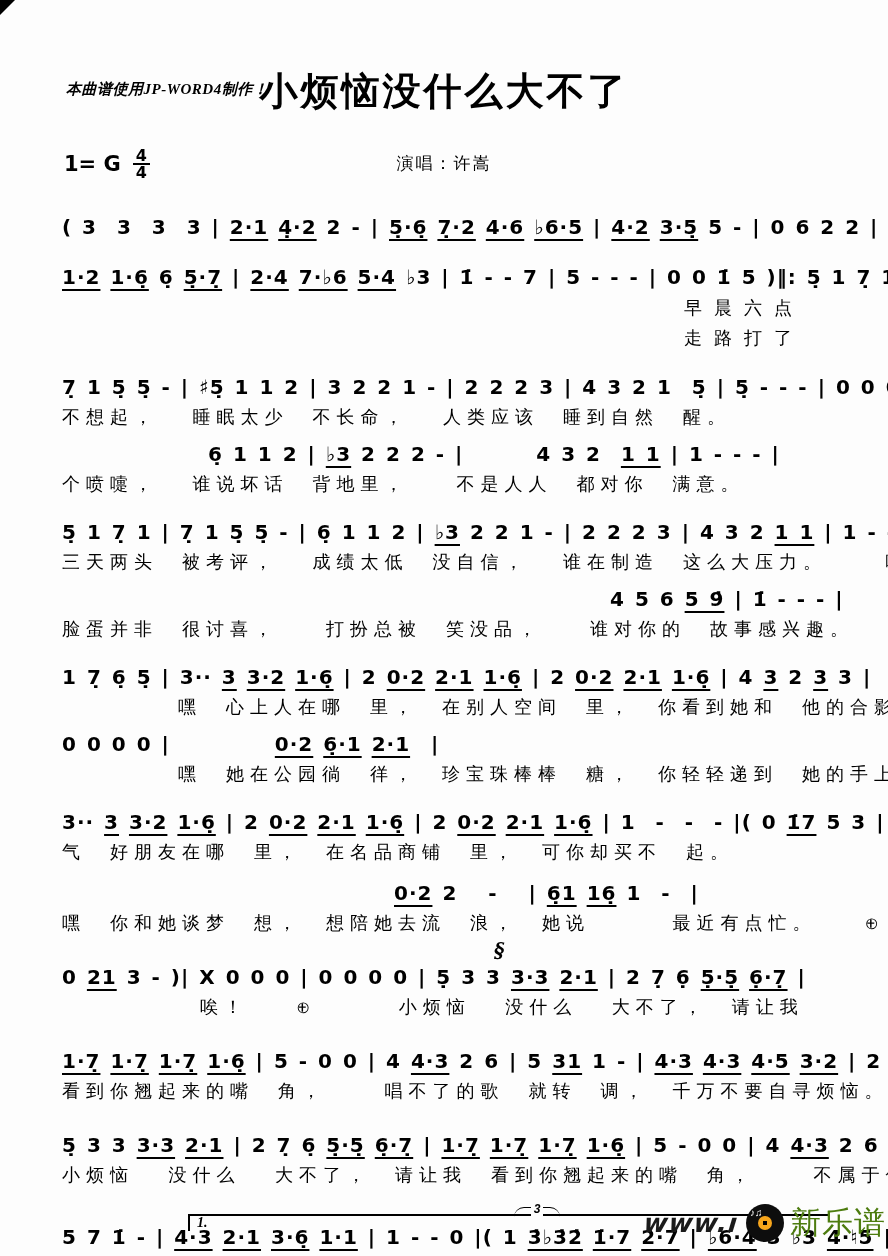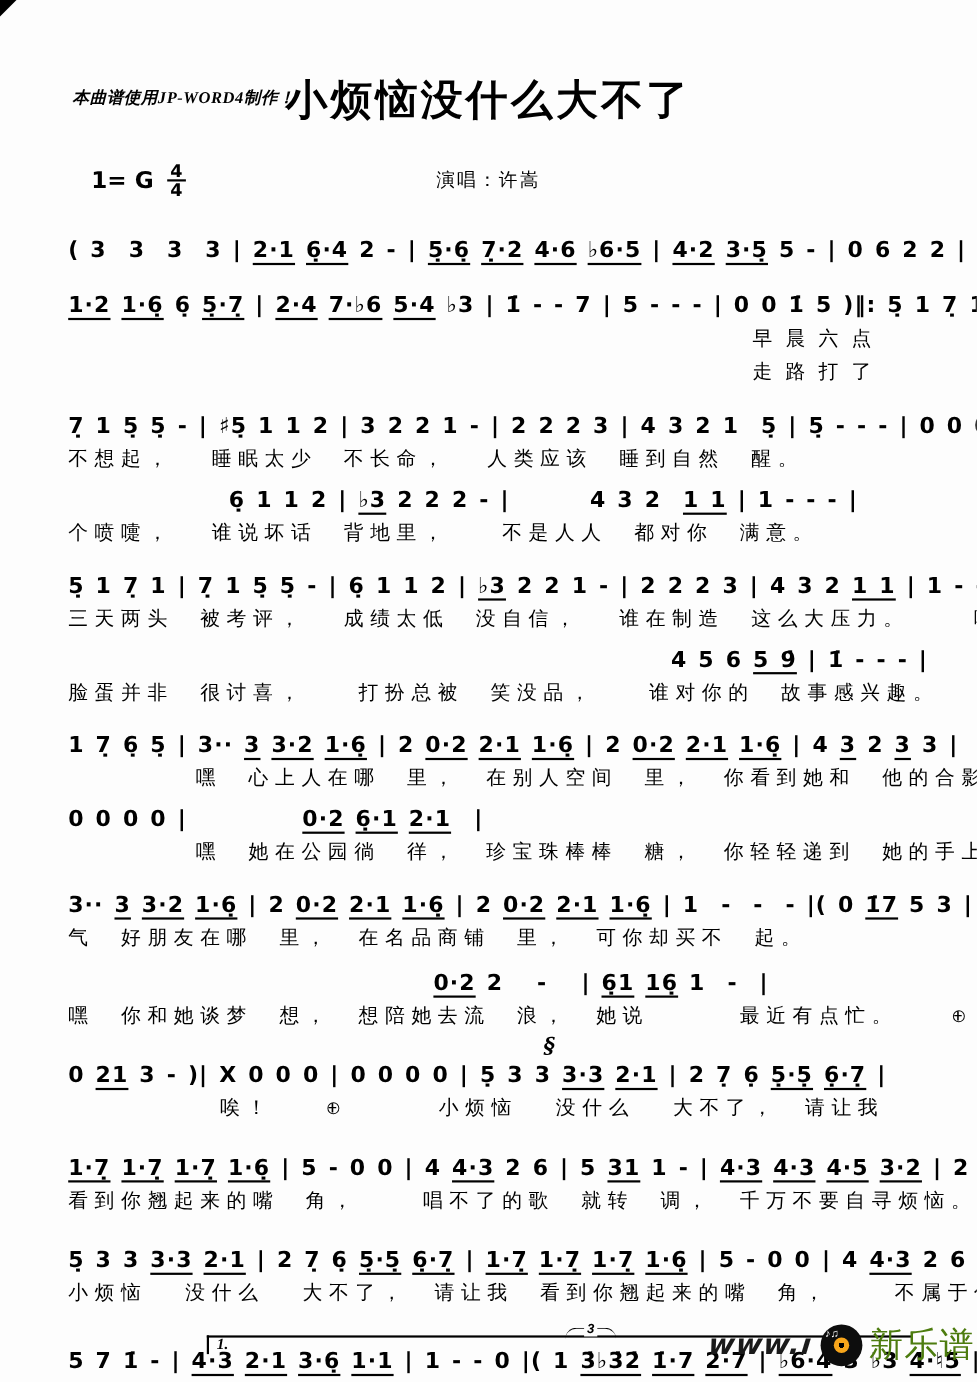--- a/index.html
+++ b/index.html
@@ -14,21 +14,21 @@
   
   .head{position:relative;height:74px;}
   .maker-note{position:absolute;left:4px;top:22px;font-style:italic;font-weight:bold;
     font-size:15px;font-family:"Liberation Serif",serif;letter-spacing:.5px;}
   .title{text-align:center;font-size:38px;font-weight:bold;letter-spacing:3px;
     font-family:Liberation Serif, serif;padding-top:8px;}
   .credits{position:absolute;right:2px;top:40px;text-align:right;font-size:17px;
     line-height:25px;letter-spacing:2px;font-family:"Liberation Serif",serif;}
   .keyrow{position:relative;height:40px;margin-top:14px;}
   .keysig{position:absolute;left:2px;top:2px;font-weight:bold;font-size:21px;
-    font-family:"DejaVu Sans",sans-serif;display:flex;align-items:center;margin-left:19px;}
+    font-family:"DejaVu Sans",sans-serif;display:flex;align-items:center;}
   .ts{display:inline-flex;flex-direction:column;align-items:center;font-size:16px;
     line-height:15px;margin-left:12px;font-weight:bold;}
   .ts-top{border-bottom:2px solid #000;padding:0 3px;}
   .performer{position:absolute;left:0;right:0;top:6px;text-align:center;font-size:17px;
     letter-spacing:2px;font-family:Liberation Sans, sans-serif;}
 
   
   .sys{position:relative;}
   .notes{font-family:"DejaVu Sans",sans-serif;font-weight:bold;font-size:20px;
     letter-spacing:1px;word-spacing:2px;white-space:pre;line-height:30px;display:inline-block;}
@@ -82,21 +82,21 @@
       <span>1= G</span>
       <span class="ts">
         <span class="ts-top">4</span>
         <span class="ts-bot">4</span>
       </span>
     </div>
     <div class="performer">演唱：许嵩</div>
   </div>
 
   <div class="sys mt28">
-    <span class="notes">( 3  3  3  3 | <span class="u">2·1</span> <span class="u">6̣·4</span> 2 - | <span class="u">5̣·6̣</span> <span class="u">7̣·2</span> <span class="u">4·6</span> <span class="u">♭6·5</span> | <span class="u">4·2</span> <span class="u">3·5̣</span> 5 - | 0 6 2 2 |</span>
+    <span class="notes">( 3  3  3  3 | <span class="u">2·1</span> <span class="u">4̣·2</span> 2 - | <span class="u">5̣·6̣</span> <span class="u">7̣·2</span> <span class="u">4·6</span> <span class="u">♭6·5</span> | <span class="u">4·2</span> <span class="u">3·5̣</span> 5 - | 0 6 2 2 |</span>
   </div>
 
   <div class="sys mt22">
     <span class="notes"><span class="u">1·2</span> <span class="u">1·6̣</span> 6̣ <span class="u">5̣·7̣</span> | <span class="u">2·4</span> <span class="u">7·♭6</span> <span class="u">5·4</span> ♭3 | 1̇ - - 7 | 5 - - - | 0 0 1̇ 5 )‖: 5̣ 1 7̣ 1 |</span>
     <div class="lyric verse2">早晨六点</div>
     <div class="lyric verse2">走路打了</div>
   </div>
 
   <div class="sys mt22">
     <span class="notes">7̣ 1 5̣ 5̣ - | ♯5̣ 1 1 2 | 3 2 2 1 - | 2 2 2 3 | 4 3 2 1  5̣ | 5̣ - - - | 0 0 0 0 |</span>

